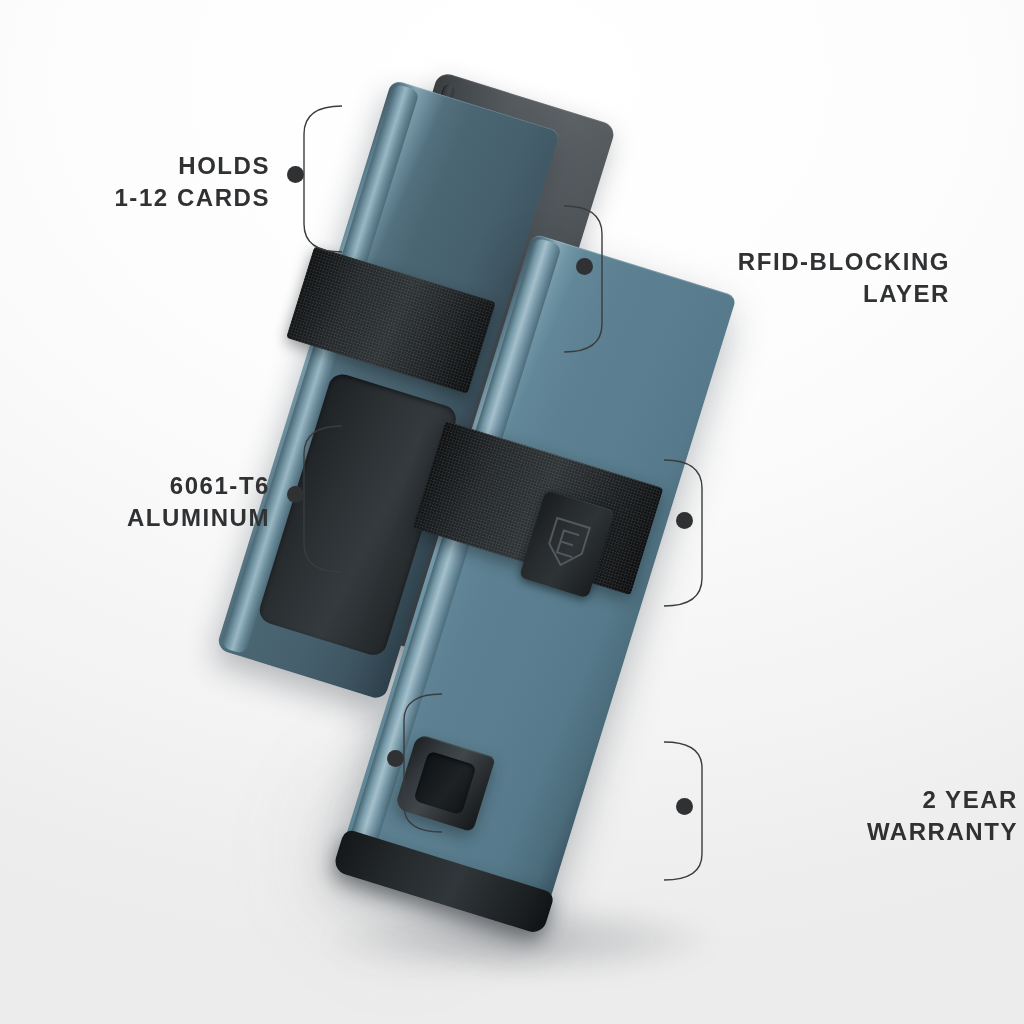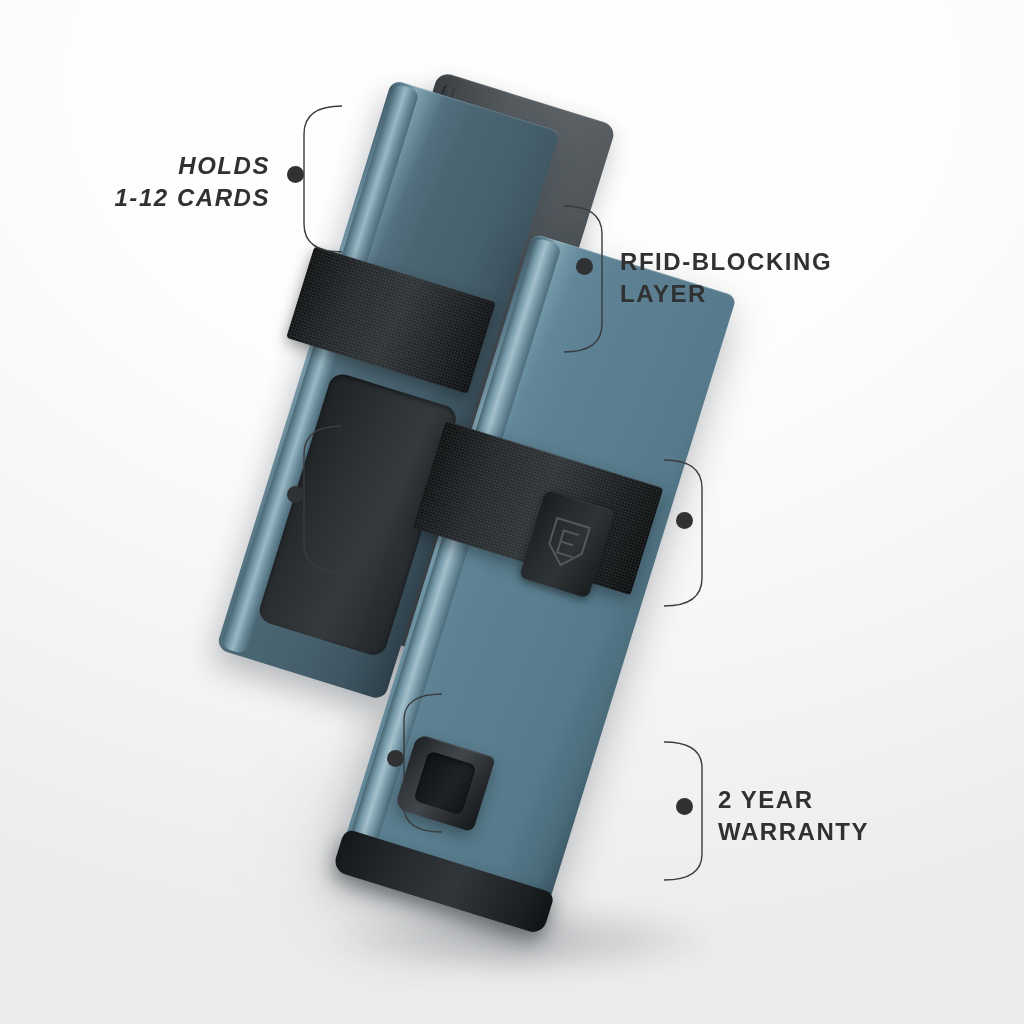--- a/index.html
+++ b/index.html
@@ -315,22 +315,22 @@
   .callout {
     position: absolute;
     color: #2f3133;
     font-size: 24px;
     font-weight: 700;
     letter-spacing: 1.55px;
     line-height: 1.34;
     text-transform: uppercase;
     white-space: pre-line;
   }
-  .callout.left  { text-align: right; font-style: italic; }
-  .callout.right { text-align: left; }
+  .callout.left  { text-align: right; }
+  .callout.right { text-align: right; }
 </style>
 </head>
 <body>
 
 <div id="stage">
 
   <div class="floor-shadow b"></div>
   <div class="floor-shadow"></div>
 
   <div id="product">
@@ -388,20 +388,22 @@
   <div class="dot" style="left:576px; top:258px;"></div>
   <div class="callout right" style="left:620px; top:246px; width:330px;">RFID-BLOCKING
 LAYER</div>
 
   <div class="bracket" style="left:296px; top:424px;">
     <svg width="48" height="150" viewBox="0 0 48 150">
       <path d="M46 2 C22 2 8 10 8 30 L8 120 C8 140 22 148 46 148" fill="none" stroke="#3a3c3e" stroke-width="1.4"></path>
     </svg>
   </div>
   <div class="dot" style="left:287px; top:486px;"></div>
+  <div class="callout left" style="left:20px; top:470px; width:250px;">6061-T6
+ALUMINUM</div>
 
   <div class="bracket" style="left:662px; top:458px;">
     <svg width="48" height="150" viewBox="0 0 48 150">
       <path d="M2 2 C26 2 40 10 40 30 L40 120 C40 140 26 148 2 148" fill="none" stroke="#3a3c3e" stroke-width="1.4"></path>
     </svg>
   </div>
   <div class="dot" style="left:676px; top:512px;"></div>
 
   <div class="bracket" style="left:396px; top:692px;">
     <svg width="48" height="142" viewBox="0 0 48 142">

